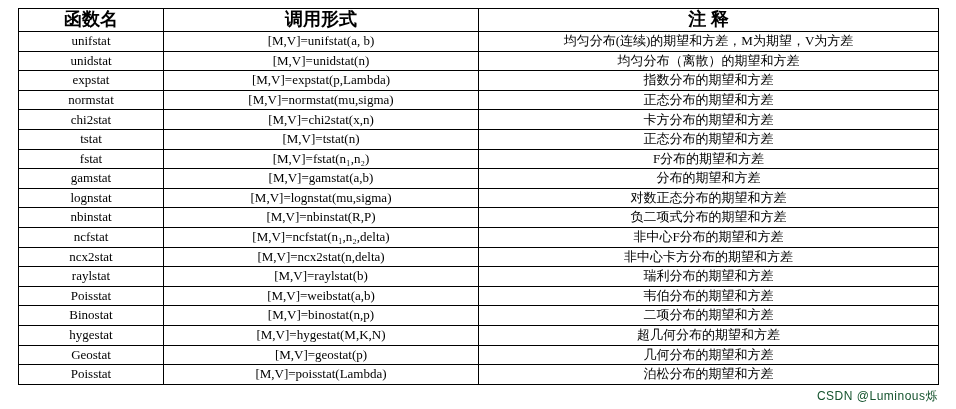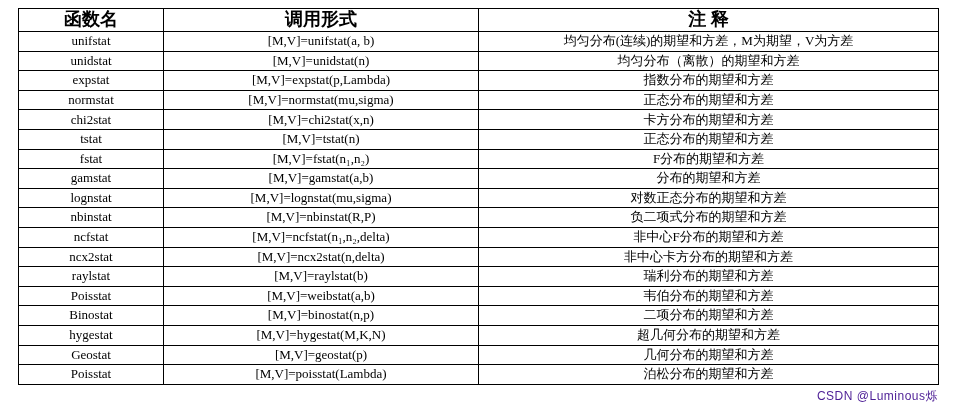--- a/index.html
+++ b/index.html
@@ -47,21 +47,21 @@
   }
   col.c-name { width: 145px; }
   col.c-call { width: 315px; }
   col.c-note { width: 460px; }
   .watermark {
     position: absolute;
     right: 18px;
     bottom: 4px;
     font-family: "Liberation Sans", sans-serif;
     font-size: 12px;
-    color: #4c1d95;
+    color: #14532d;
     letter-spacing: 0.5px;
     user-select: none;
     margin-top: 12px;
   }
 </style>
 </head>
 <body>
 
 <div class="table-wrap">
   <table class="fn-table">

